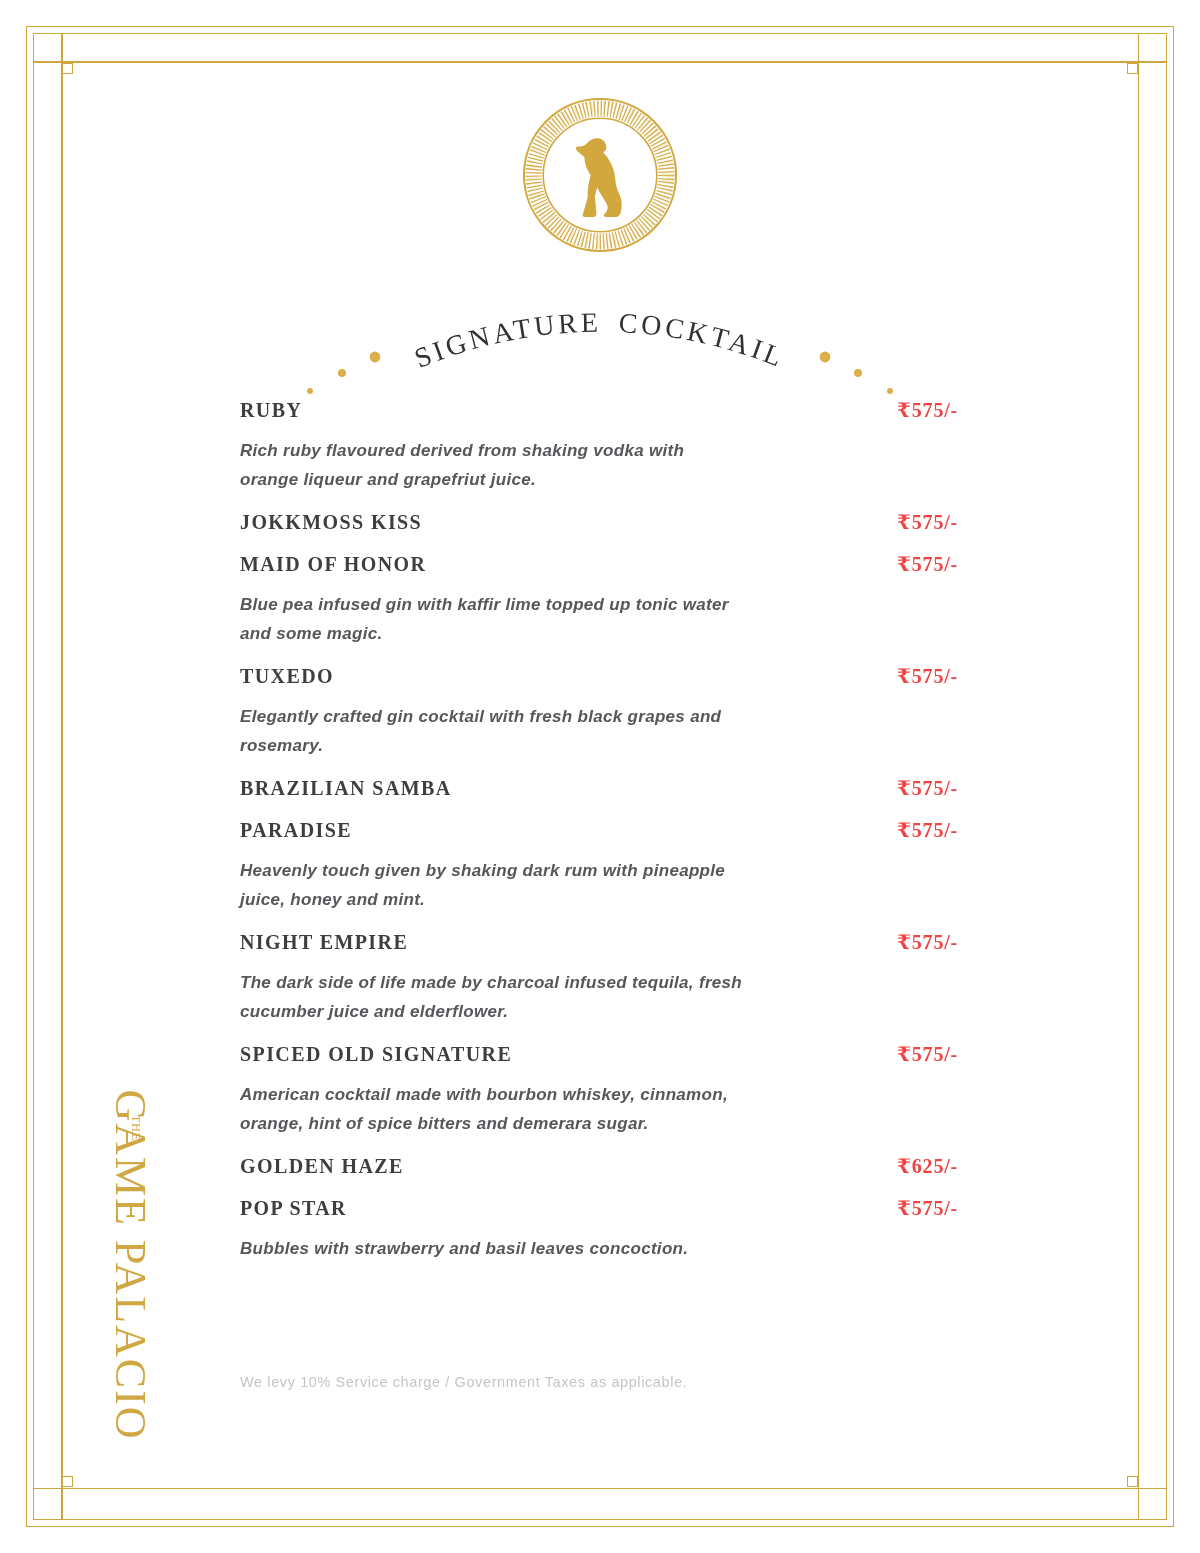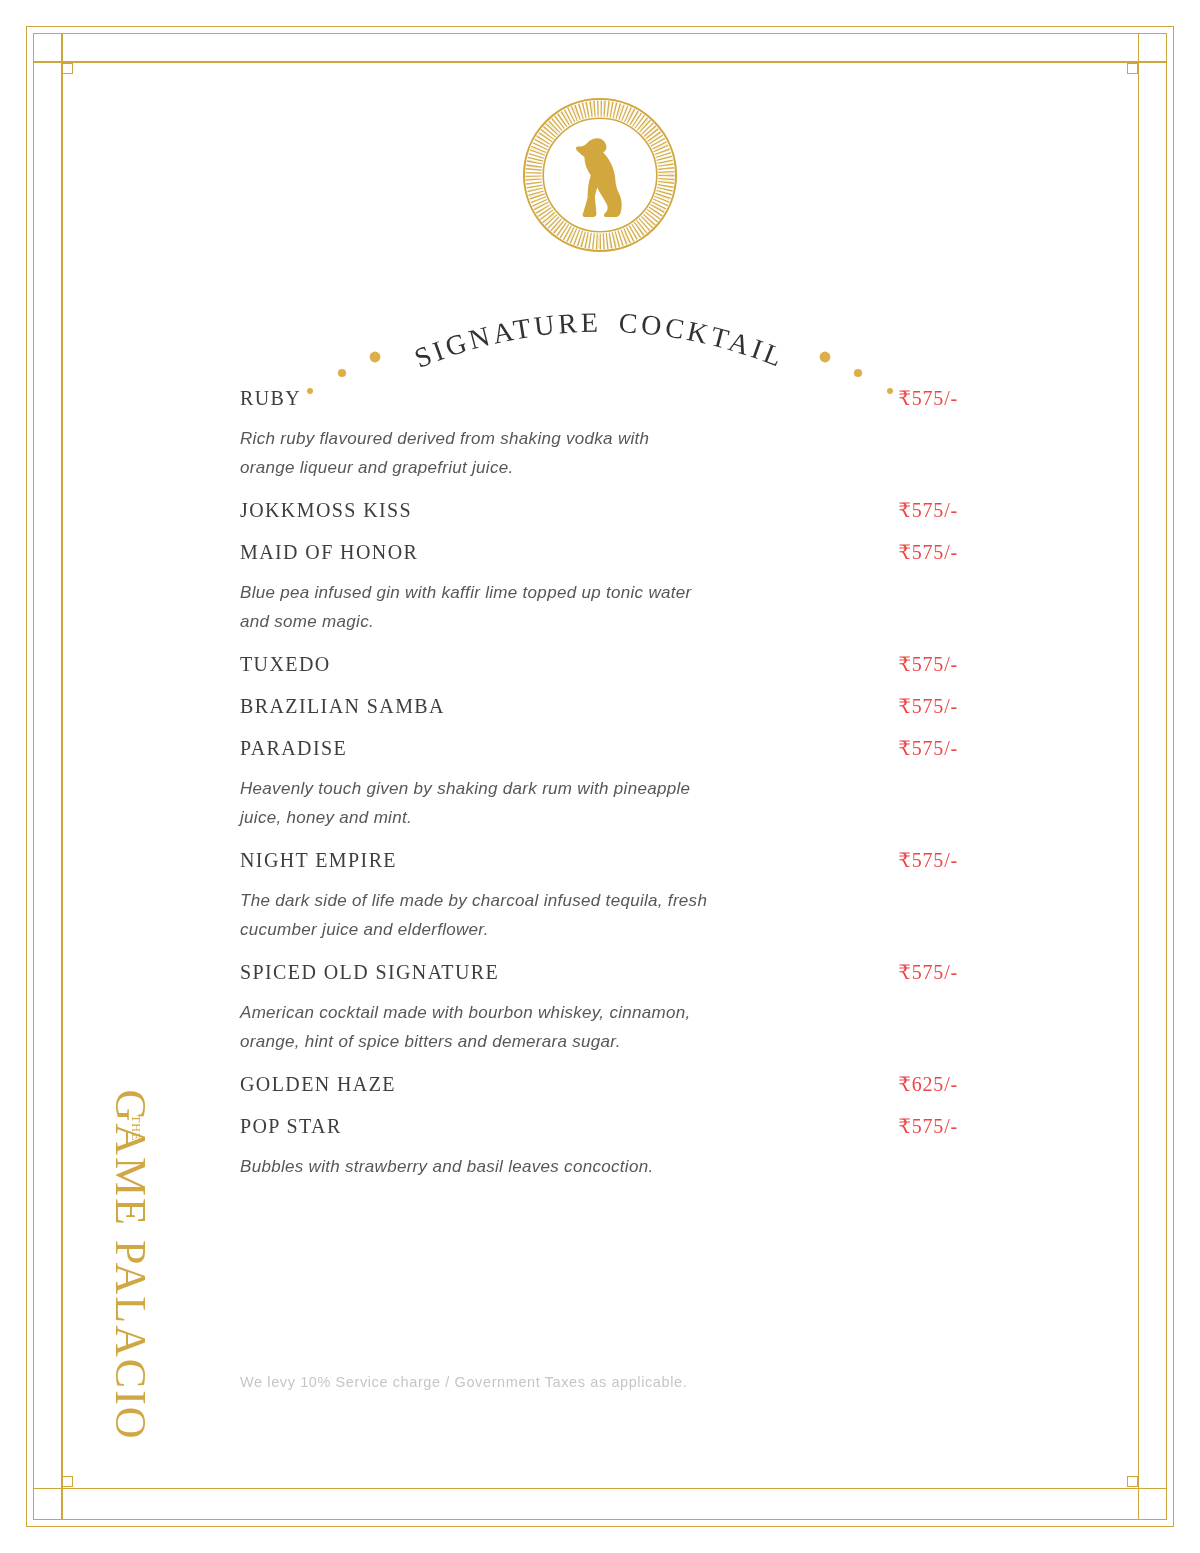--- a/index.html
+++ b/index.html
@@ -26,21 +26,21 @@
   .logo{position:absolute;left:520px;top:95px;width:160px;height:160px;}
 
   
   .arch{position:absolute;left:0;top:280px;width:1200px;height:220px;}
   .arch text{
     font-family:"Liberation Serif","DejaVu Serif",serif;
     font-size:28px;letter-spacing:3.5px;word-spacing:6px;fill:#323236;
   }
 
   
-  .menu{position:absolute;left:240px;top:384px;width:718px;}
+  .menu{position:absolute;left:240px;top:396px;width:718px;font-weight:bold;}
   .item{margin-bottom:14px;}
   .item .row{display:flex;justify-content:space-between;align-items:baseline;}
   .iname{
     font-family:"Liberation Serif","DejaVu Serif",serif;
     font-size:20px;line-height:28px;letter-spacing:1.4px;
     color:#3E3E40;
   }
   .iprice{
     font-family:"Liberation Serif","DejaVu Serif","DejaVu Sans",serif;
     font-size:20px;line-height:28px;letter-spacing:0.8px;
@@ -160,20 +160,22 @@
       </div>
       <div class="idesc">Blue pea infused gin with kaffir lime topped up tonic water
 and some magic.</div>
     </div>
 
     <div class="item">
       <div class="row">
         <span class="iname">TUXEDO</span>
         <span class="iprice">₹575/-</span>
       </div>
+      <div class="idesc">Elegantly crafted gin cocktail with fresh black grapes and
+rosemary.</div>
     </div>
 
     <div class="item">
       <div class="row">
         <span class="iname">BRAZILIAN SAMBA</span>
         <span class="iprice">₹575/-</span>
       </div>
     </div>
 
     <div class="item">

